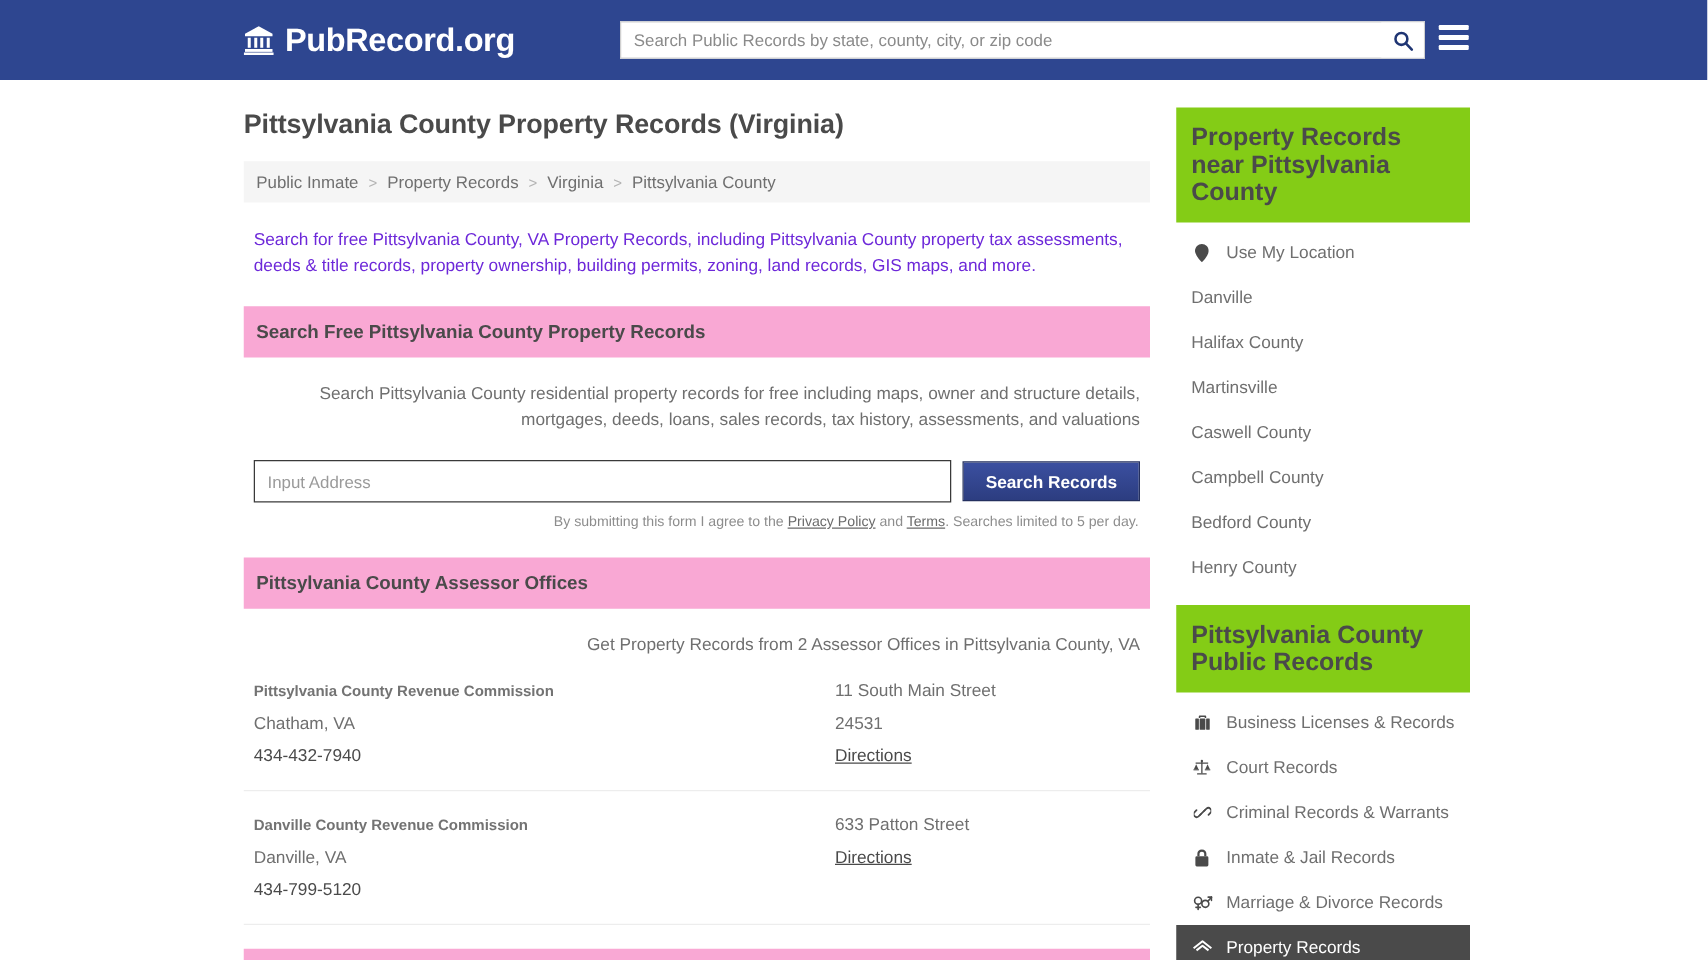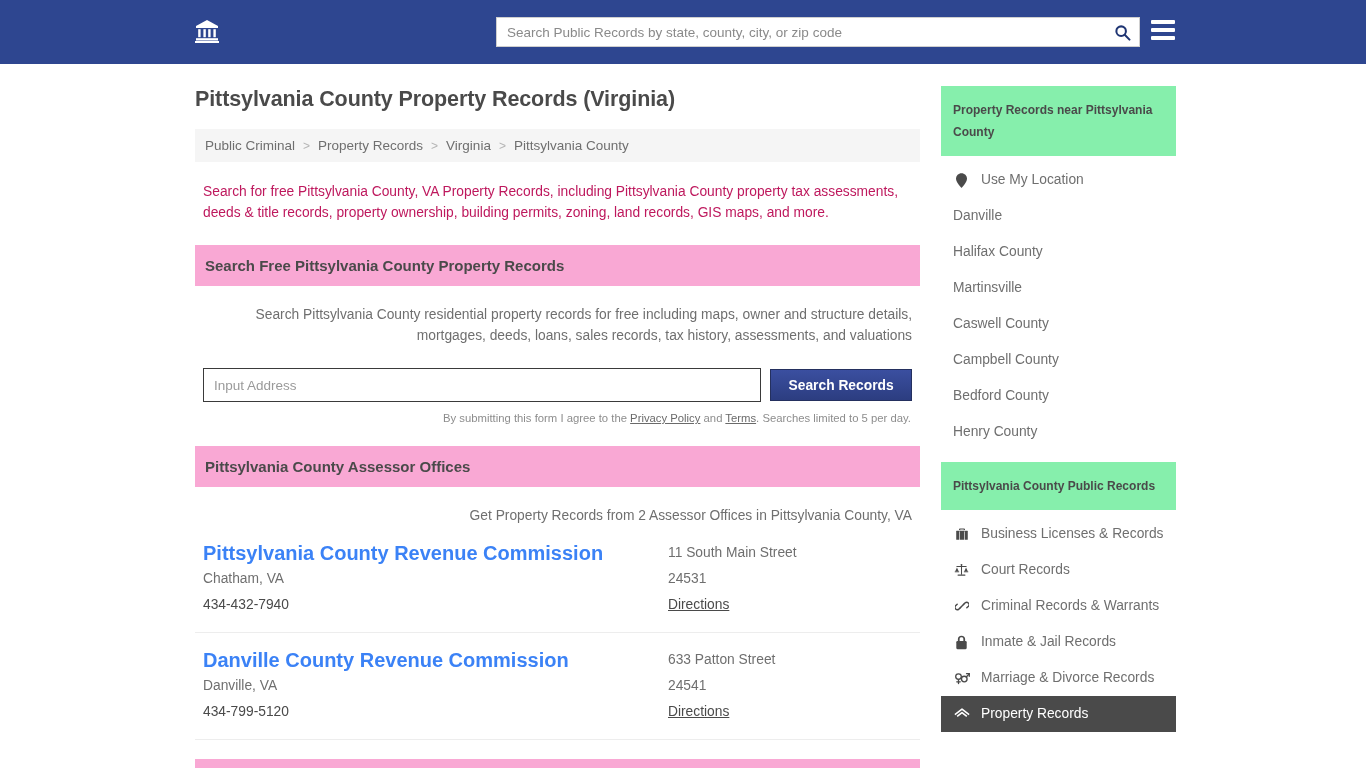--- a/index.html
+++ b/index.html
@@ -136,21 +136,21 @@
     text-decoration: none;
   }
   .breadcrumb .sep {
     color: #b4b4b4;
     margin: 0 8px;
     font-size: 12px;
   }
 
   .intro-text {
     font-size: 13.8px;
-    color: #be185d;
+    color: #6d28d9;
     line-height: 21px;
     padding: 19px 8px 0 8px;
   }
 
   
   .section { margin-top: 22px; }
   .section-head {
     background: #f9a8d4;
     padding: 12px 10px;
     font-size: 15px;
@@ -211,23 +211,23 @@
   
   .office {
     display: flex;
     padding: 14px 8px 14px 8px;
     border-bottom: 1px solid #ededed;
   }
   .office:last-child { border-bottom: 1px solid #ededed; }
   .office-left { width: 465px; flex: none; }
   .office-right { flex: 1; }
   .office-name {
-    font-size: 20px;
+    font-size: 12px;
     font-weight: bold;
-    color: #3b82f6;
+    color: #737373;
     line-height: 26px;
   }
   .office-line {
     font-size: 13.8px;
     color: #6f6f6f;
     line-height: 26px;
   }
   .office-phone {
     font-size: 13.8px;
     color: #4a4a4a;
@@ -237,23 +237,23 @@
     font-size: 13.8px;
     color: #4a4a4a;
     line-height: 26px;
     text-decoration: underline;
     display: inline-block;
   }
 
   
   .side-panel { margin-bottom: 6px; }
   .side-head {
-    background: #86efac;
+    background: #84cc16;
     padding: 13px 12px;
-    font-size: 12px;
+    font-size: 20px;
     font-weight: bold;
     color: #4a4a4a;
     line-height: 22px;
   }
   .side-list { padding-top: 6px; }
   .side-item {
     display: flex;
     align-items: center;
     gap: 11px;
     padding: 8px 12px;
@@ -288,20 +288,21 @@
       <svg class="brand-icon" viewBox="0 0 24 24" fill="#ffffff">
         <path d="M12 1 L23 7 L23 9 L1 9 L1 7 Z"></path>
         <rect x="3.2" y="10.2" width="2.4" height="8"></rect>
         <rect x="8.4" y="10.2" width="2.4" height="8"></rect>
         <rect x="13.2" y="10.2" width="2.4" height="8"></rect>
         <rect x="18.4" y="10.2" width="2.4" height="8"></rect>
         <rect x="1" y="19.2" width="22" height="2.3"></rect>
         <rect x="0" y="22" width="24" height="2"></rect>
       </svg>
     </span>
+    <span class="brand-text">PubRecord.org</span>
   </a>
 
   <div class="header-search">
     <input type="text" placeholder="Search Public Records by state, county, city, or zip code" style="">
     <button class="search-submit">
       <span>
         <svg width="17" height="17" viewBox="0 0 20 20" fill="none" stroke="#1f3573" stroke-width="2.4">
           <circle cx="8.4" cy="8.4" r="5.6"></circle>
           <line x1="12.6" y1="12.6" x2="18.2" y2="18.4" stroke-linecap="round"></line>
         </svg>
@@ -317,21 +318,21 @@
 </div>
 
 <div class="page">
   <div class="columns">
 
     <div class="main-col">
 
       <h1 class="page-title">Pittsylvania County Property Records (Virginia)</h1>
 
       <div class="breadcrumb">
-        <a href="#">Public Criminal</a>
+        <a href="#">Public Inmate</a>
         <span class="sep">&gt;</span>
         <a href="#">Property Records</a>
         <span class="sep">&gt;</span>
         <a href="#">Virginia</a>
         <span class="sep">&gt;</span>
         <a href="#">Pittsylvania County</a>
       </div>
 
       <p class="intro-text">Search for free Pittsylvania County, VA Property Records, including Pittsylvania County property tax assessments, deeds &amp; title records, property ownership, building permits, zoning, land records, GIS maps, and more.</p>
 
@@ -369,21 +370,20 @@
         </div>
 
         <div class="office">
           <div class="office-left">
             <div class="office-name">Danville County Revenue Commission</div>
             <div class="office-line">Danville, VA</div>
             <div class="office-phone">434-799-5120</div>
           </div>
           <div class="office-right">
             <div class="office-line">633 Patton Street</div>
-            <div class="office-line">24541</div>
             <a class="office-dir" href="#">Directions</a>
           </div>
         </div>
       </div>
 
       <div class="section" style="margin-top:19px;">
         <div class="section-head">Pittsylvania County Recorder Of Deeds</div>
 
       </div>
 

